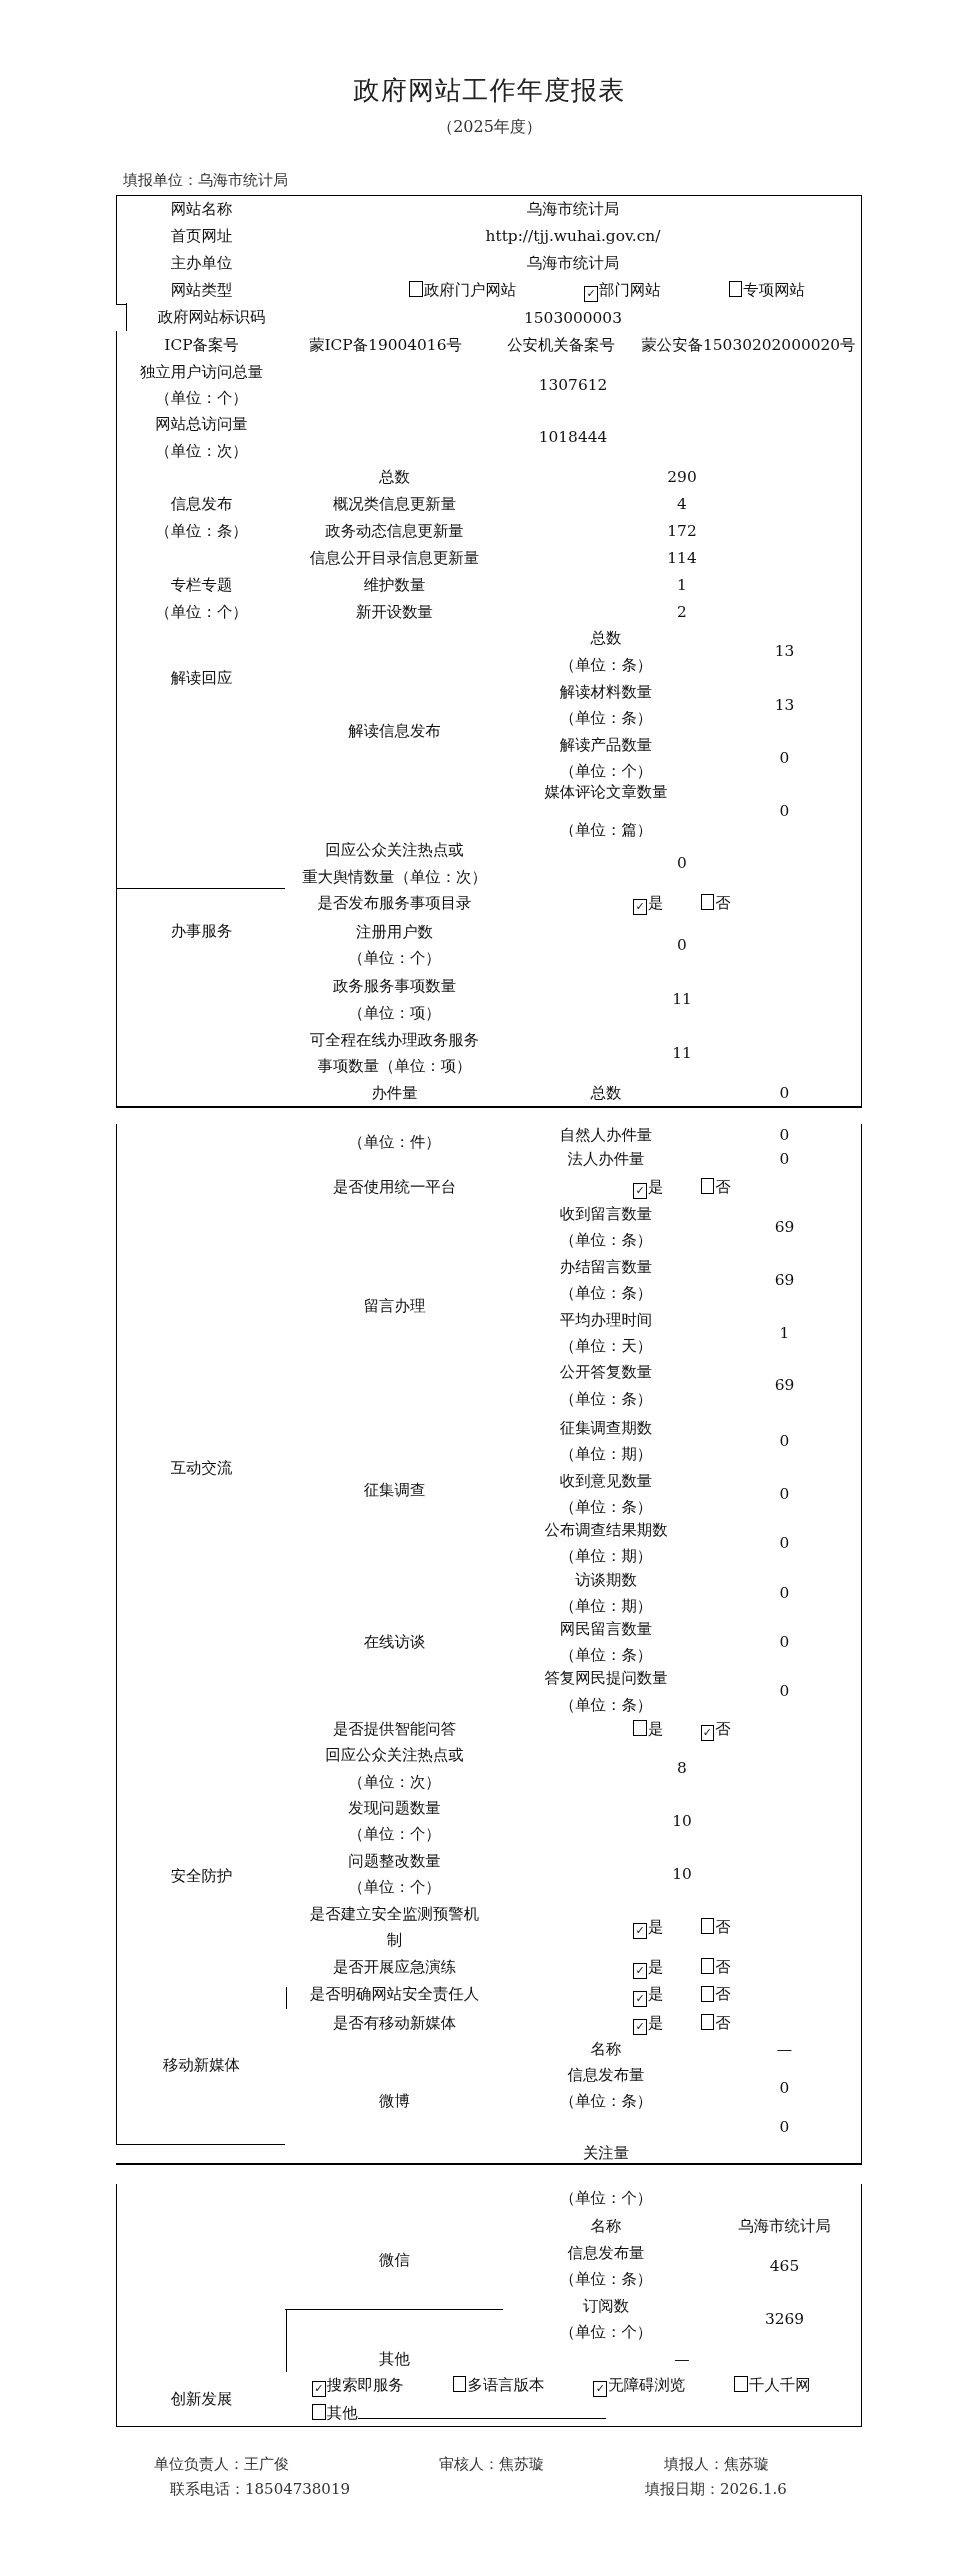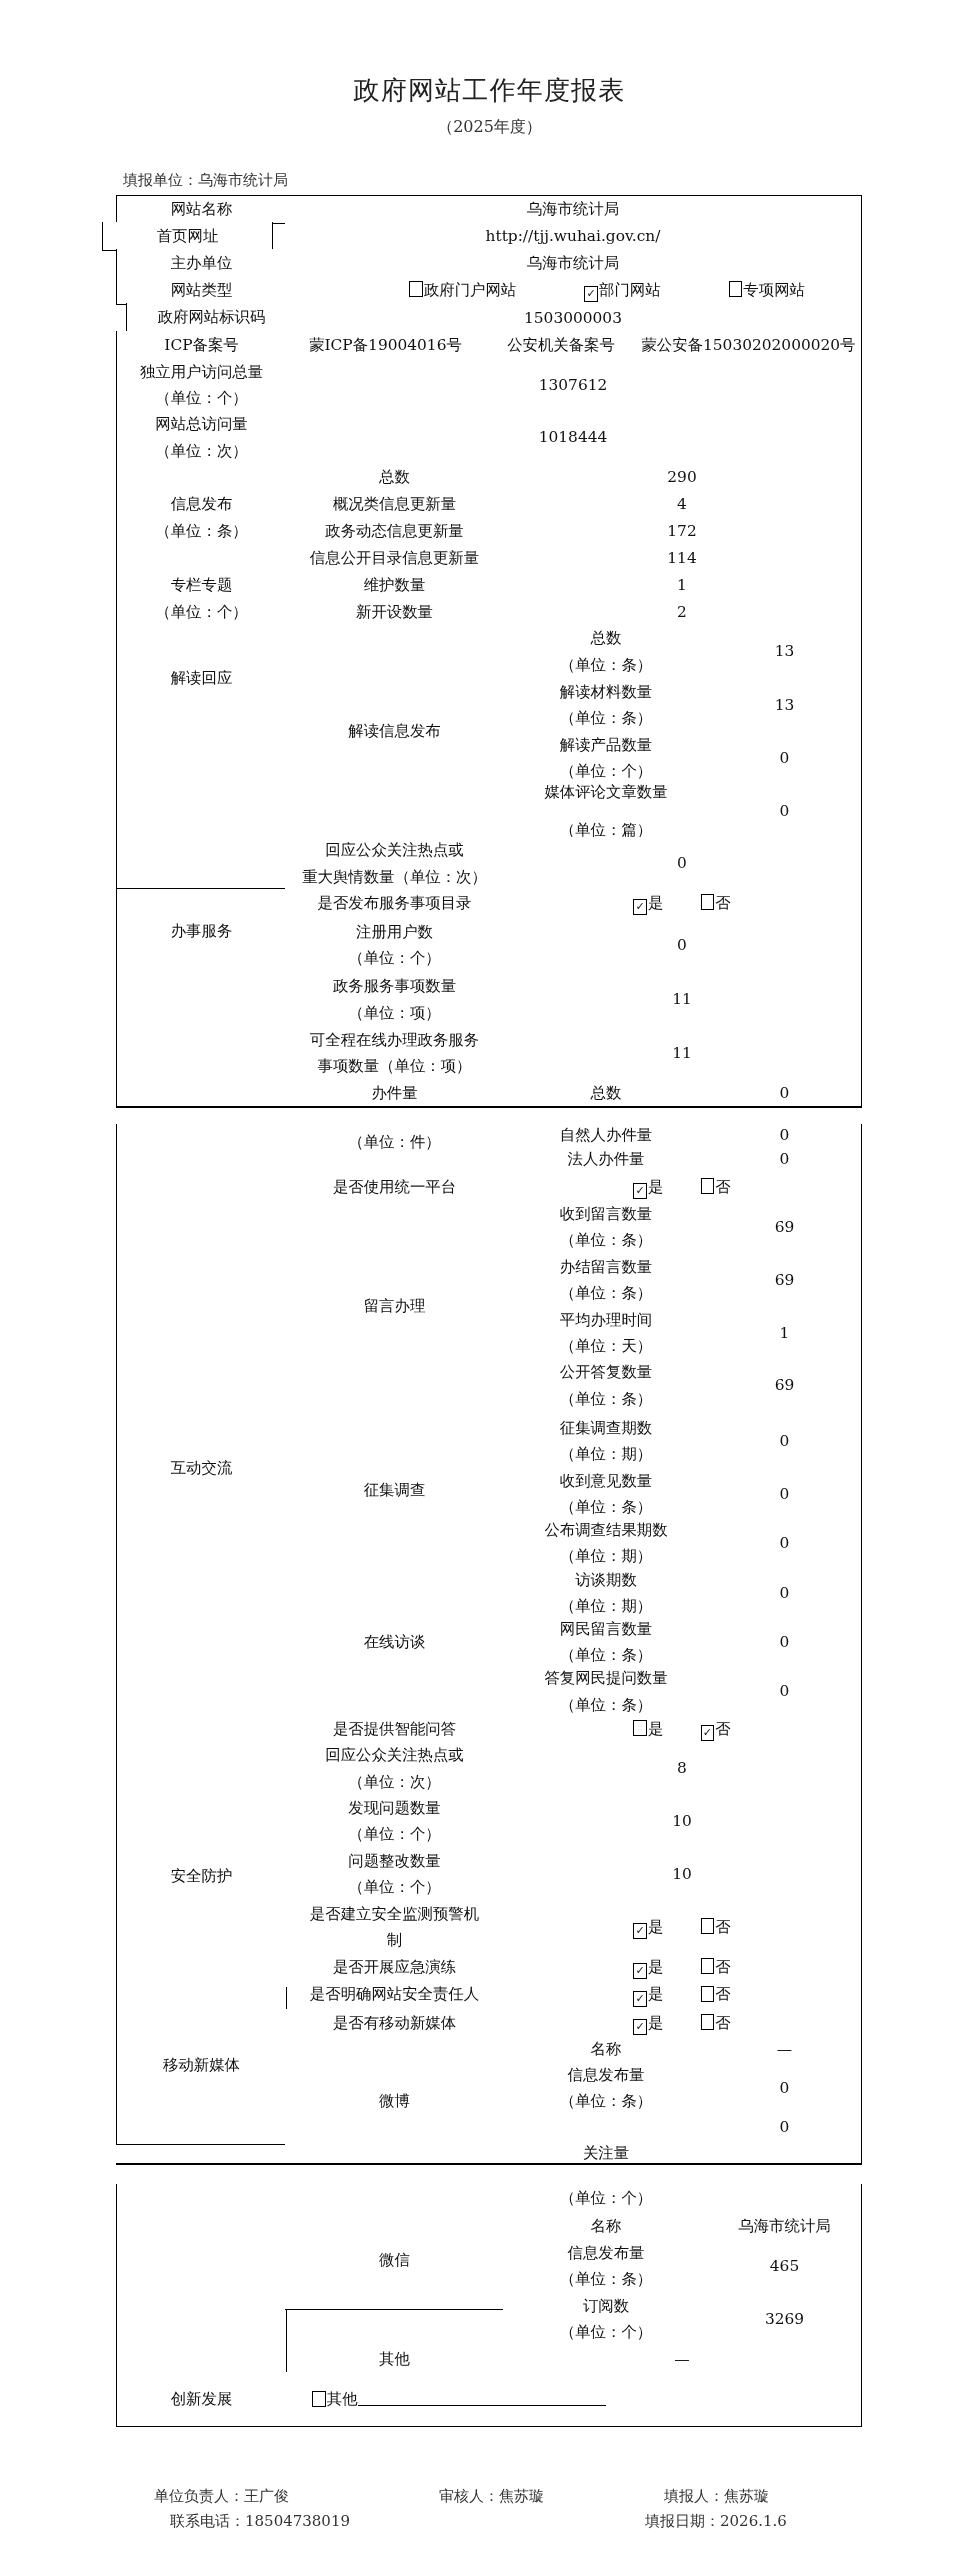--- a/index.html
+++ b/index.html
@@ -12,38 +12,38 @@
   .nb-t { border-top: none; }
   .nb-b { border-bottom: none; }
   .nb-l { border-left: none; }
   .box { display: inline-block; width: 13.6px; height: 16px; border: 1.2px solid #000; vertical-align: -2.5px; margin-right: 1.2px; position: relative; font-size: 11px; line-height: 13.6px; text-align: center; }
   .opts { display: flex; gap: 43px; justify-content: center; align-items: center; font-family: Liberation Serif, serif; }
   .opt { white-space: nowrap; }
   .innov { align-items: flex-start; padding-left: 27px; }
   .innov .row1 { display: flex; gap: 49px; }
   .innov .row2 { margin-top: 1.2px; }
   .uline { display: inline-block; width: 248px; border-bottom: 1.2px solid #000; height: 16px; vertical-align: -1.2px; }
-  .foot { position: absolute; font-size: 15px; color: #333; white-space: nowrap; margin-top: 32px; }
+  .foot { position: absolute; font-size: 15px; color: #333; white-space: nowrap; }
   .gap { position: absolute; background: #fff; }
 </style>
 </head>
 <body>
 
 <div class="title">政府网站工作年度报表</div>
 <div class="subtitle">（2025年度）</div>
 <div class="filler">填报单位：乌海市统计局</div>
 
 <div class="c" style="left:116px;top:195px;width:171px;height:29px;">
     <span>网站名称</span>
   </div>
 <div class="c nb-l" style="left:285px;top:195px;width:577px;height:29px;">
     <span>乌海市统计局</span>
   </div>
 
-<div class="c nb-t" style="left:102px;top:222px;width:171px;height:29px;">
+<div class="c nb-t" style="left:116px;top:222px;width:171px;height:29px;">
     <span>首页网址</span>
   </div>
 <div class="c nb-t nb-l" style="left:285px;top:222px;width:577px;height:29px;">
     <span>http://tjj.wuhai.gov.cn/</span>
   </div>
 
 <div class="c nb-t" style="left:116px;top:249px;width:171px;height:29px;">
     <span>主办单位</span>
   </div>
 <div class="c nb-t nb-l" style="left:285px;top:249px;width:577px;height:29px;">
@@ -480,20 +480,26 @@
   </div>
 <div class="c nb-t nb-l" style="left:503px;top:2345px;width:359px;height:29px;">
     <span>—</span>
   </div>
 <div class="c nb-t" style="left:116px;top:2334px;width:171px;height:39px;border-top:none;"></div>
 
 <div class="c nb-t" style="left:116px;top:2372px;width:171px;height:55px;">
     <span>创新发展</span>
   </div>
 <div class="c nb-t nb-l innov" style="left:285px;top:2372px;width:577px;height:55px;">
+  <div class="row1">
+    <span class="opt"><span class="box">✓</span><span>搜索即服务</span></span>
+    <span class="opt"><span class="box"></span><span>多语言版本</span></span>
+    <span class="opt"><span class="box">✓</span><span>无障碍浏览</span></span>
+    <span class="opt"><span class="box"></span><span>千人千网</span></span>
+  </div>
   <div class="row2">
     <span class="opt"><span class="box"></span><span>其他</span><span class="uline"></span></span>
   </div>
 </div>
 
 <div class="foot" style="left:154px;top:2455px;">单位负责人：王广俊</div>
 <div class="foot" style="left:439px;top:2455px;">审核人：焦苏璇</div>
 <div class="foot" style="left:664px;top:2455px;">填报人：焦苏璇</div>
 <div class="foot" style="left:170px;top:2480px;">联系电话：18504738019</div>
 <div class="foot" style="left:645px;top:2480px;">填报日期：2026.1.6</div>

